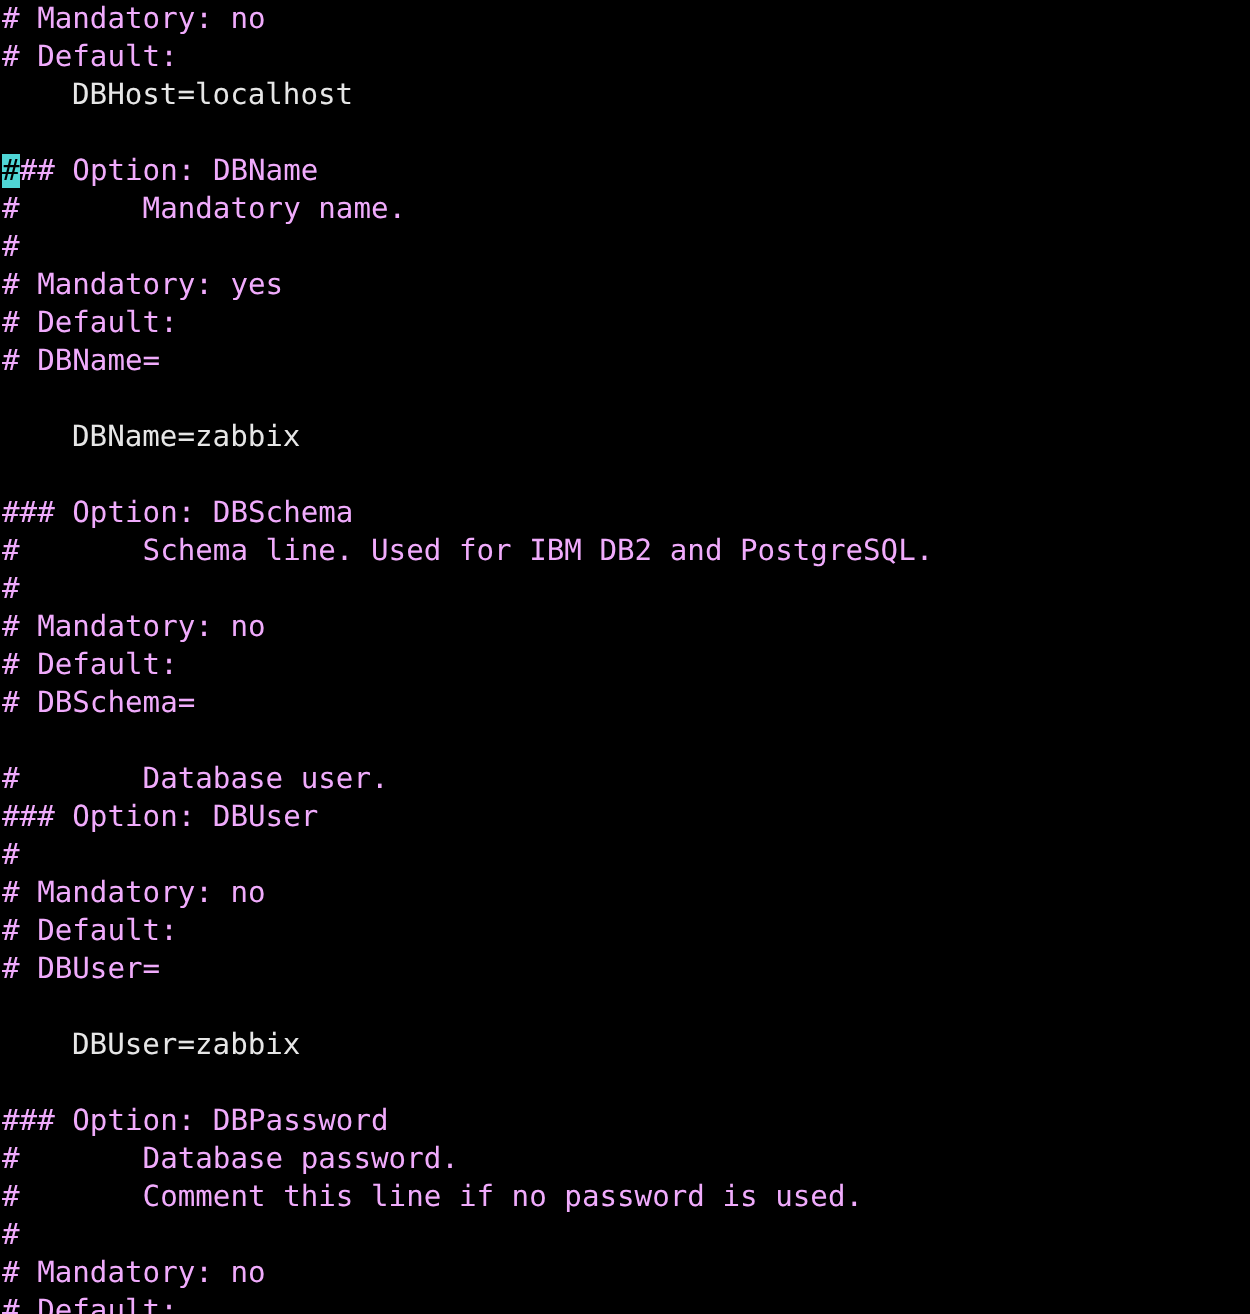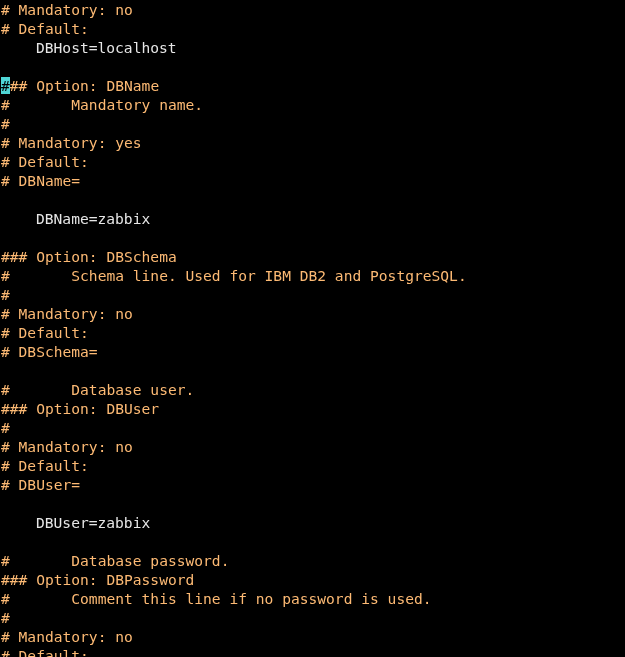--- a/index.html
+++ b/index.html
@@ -26,21 +26,21 @@
     top: 0px;
     width: 624px;
   }
   .row {
     height: 19px;
     line-height: 19px;
     white-space: pre;
     display: block;
     font-family: "DejaVu Sans Mono", "Liberation Mono", monospace;
   }
-  .comment { color: #fdba74; }
+  .comment { color: #f0abfc; }
   .value   { color: #e6e6e6; padding-left: 35px; }
   .blank   { color: #000000; }
   .cursor {
     background: #4fd6d6;
     color: #000000;
   }
 </style>
 </head>
 <body>
 
@@ -68,20 +68,20 @@
       <span class="row"><span class="blank">&nbsp;</span></span>
       <span class="row"><span class="comment">#       Database user.</span></span>
       <span class="row"><span class="comment">### Option: DBUser</span></span>
       <span class="row"><span class="comment">#</span></span>
       <span class="row"><span class="comment"># Mandatory: no</span></span>
       <span class="row"><span class="comment"># Default:</span></span>
       <span class="row"><span class="comment"># DBUser=</span></span>
       <span class="row"><span class="blank">&nbsp;</span></span>
       <span class="row"><span class="value">DBUser=zabbix</span></span>
       <span class="row"><span class="blank">&nbsp;</span></span>
+      <span class="row"><span class="comment">### Option: DBPassword</span></span>
       <span class="row"><span class="comment">#       Database password.</span></span>
-      <span class="row"><span class="comment">### Option: DBPassword</span></span>
       <span class="row"><span class="comment">#       Comment this line if no password is used.</span></span>
       <span class="row"><span class="comment">#</span></span>
       <span class="row"><span class="comment"># Mandatory: no</span></span>
       <span class="row"><span class="comment"># Default:</span></span>
     </div>
 </div>
 
 </body></html>

